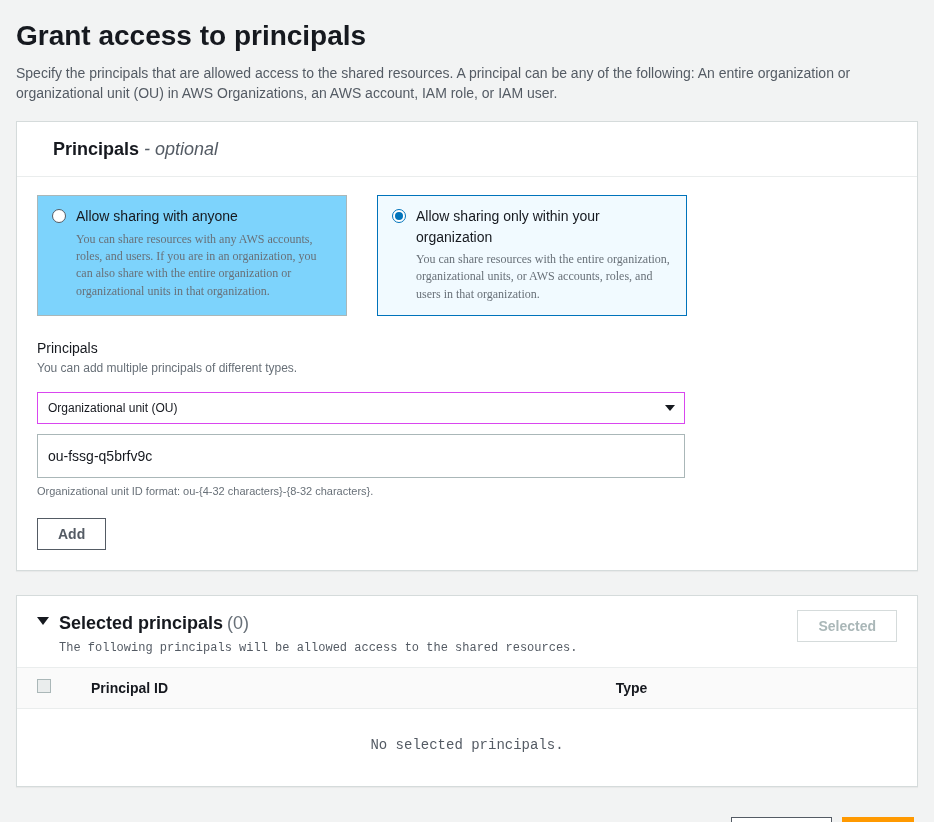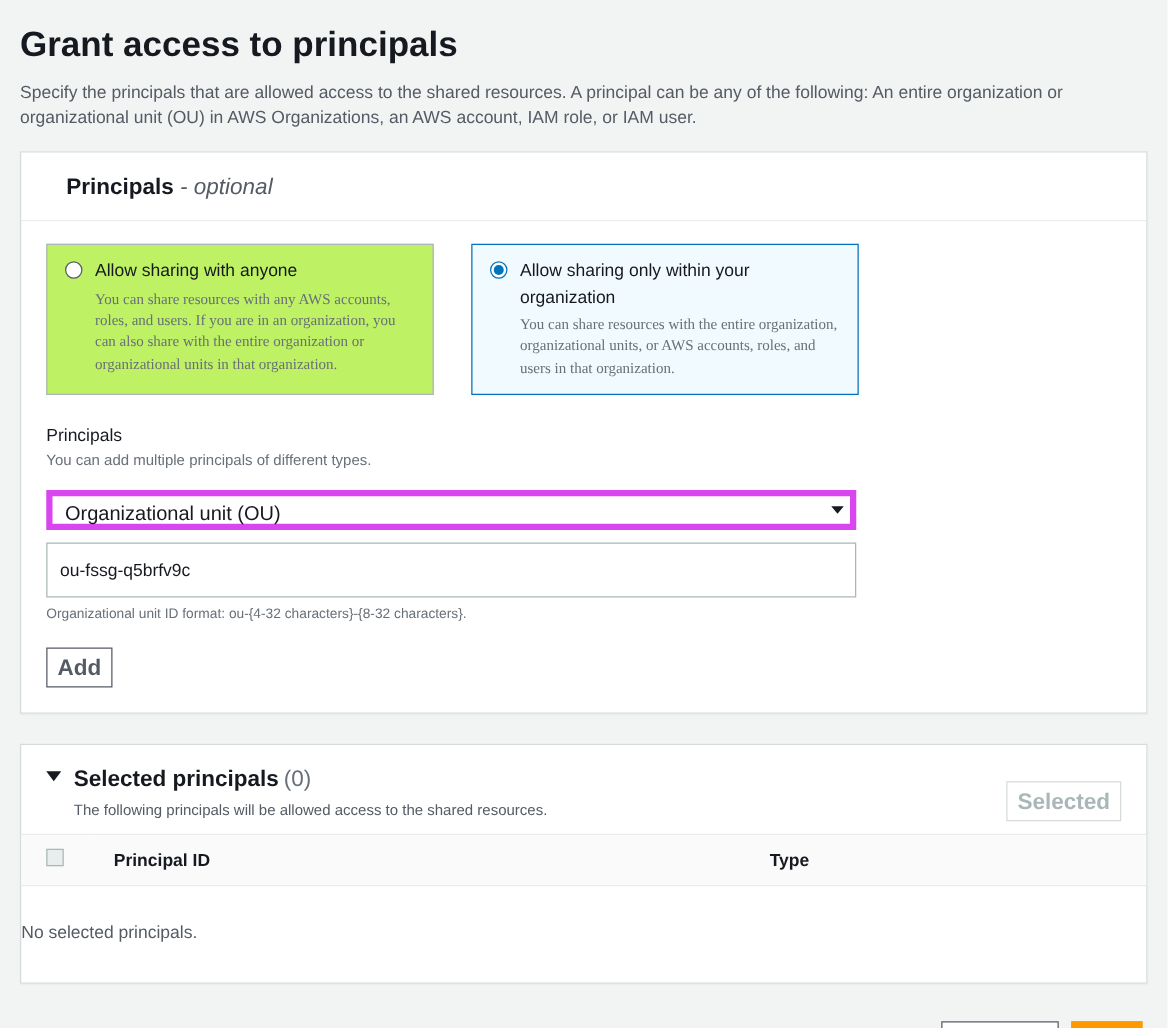--- a/index.html
+++ b/index.html
@@ -48,21 +48,21 @@
   }
   .panel-body { padding: 18px 20px 20px 20px; }
 
   .radio-cards { display: flex; gap: 30px; margin-bottom: 22px; }
   .radio-card {
     flex: 0 0 310px;
     border: 1px solid #aab7b8;
     padding: 10px 14px 12px 14px;
     position: relative;
     cursor: pointer;
-    background: #bef264;
+    background: #7dd3fc;
   }
   .radio-card.selected {
     border: 1px solid #0073bb;
     background: #f1faff;
   }
   .radio-card .row { display: flex; align-items: flex-start; gap: 10px; }
   .radio-outer {
     flex: 0 0 14px;
     width: 14px; height: 14px;
     border: 1px solid #545b64;
@@ -85,27 +85,27 @@
 
   .field-label { font-weight: 400; color: #16191f; margin-bottom: 2px; font-size: 14px; }
   .field-help  { color: #687078; font-size: 12px; margin-bottom: 14px; }
 
   .select-wrap, .input-wrap {
     width: 648px;
     position: relative;
     margin-bottom: 10px;
   }
   .faux-select {
-    border: 5px solid #d946ef;
+    border: 1px solid #d946ef;
     height: 32px;
     line-height: 30px;
     padding: 0 34px 0 10px;
     background: #fff;
     cursor: pointer;
-    font-size: 16px;
+    font-size: 12px;
   }
   .caret {
     position: absolute;
     right: 10px; top: 50%;
     transform: translateY(-50%);
     width: 0; height: 0;
     border-left: 5px solid transparent;
     border-right: 5px solid transparent;
     border-top: 6px solid #16191f;
   }
@@ -119,22 +119,22 @@
     color: #16191f;
   }
   .format-hint { color: #687078; font-size: 11px; margin-top: -4px; margin-bottom: 18px; }
 
   .btn {
     display: inline-block;
     border: 1px solid #545b64;
     background: #fff;
     color: #545b64;
     font-weight: 700;
-    font-size: 18px;
-    padding: 5px 8px;
+    font-size: 14px;
+    padding: 5px 20px;
     cursor: pointer;
     font-family: inherit;
     line-height: 20px;
   }
   .btn-primary {
     background: #ff9900;
     border-color: #ff9900;
     color: #16191f;
   }
   .btn-link {
@@ -147,58 +147,60 @@
   }
   .btn-disabled {
     color: #aab7b8;
     border-color: #d5dbdb;
     cursor: default;
   }
 
   
   .sp-header {
     display: flex;
-    align-items: flex-end;
+    align-items: flex-start;
     justify-content: space-between;
     padding: 14px 20px 10px 20px;
   }
   .sp-left { display: flex; align-items: flex-start; gap: 10px; }
   .expand-caret {
     width: 0; height: 0;
     border-left: 6px solid transparent;
     border-right: 6px solid transparent;
     border-top: 8px solid #16191f;
     margin-top: 7px;
     cursor: pointer;
   }
   .sp-title { font-size: 18px; font-weight: 700; }
   .sp-count { color: #687078; font-weight: 400; }
-  .sp-sub { color: #545b64; font-size: 12px; margin-top: 4px; }
+  .sp-sub { color: #545b64; font-size: 12px; margin-top: 4px; font-family: Liberation Mono, monospace; }
 
   table.sp-table { width: 100%; border-collapse: collapse; }
   table.sp-table thead th {
     text-align: left;
     font-weight: 700;
     font-size: 14px;
     padding: 10px 20px;
     border-top: 1px solid #eaeded;
     border-bottom: 1px solid #eaeded;
     color: #16191f;
     background: #fafafa;
   }
   table.sp-table thead th.chk { width: 46px; }
   .chkbox {
     width: 14px; height: 14px;
     border: 1px solid #aab7b8;
     background: #eaeded;
     display: inline-block;
   }
   .empty-row td {
+    text-align: center;
     padding: 26px 0 30px 0;
     color: #545b64;
+    font-family: Liberation Mono, monospace;
   }
 
   .footer-actions {
     display: flex;
     justify-content: flex-end;
     gap: 10px;
     padding: 6px 4px 0 0;
   }
 </style>
 </head>

